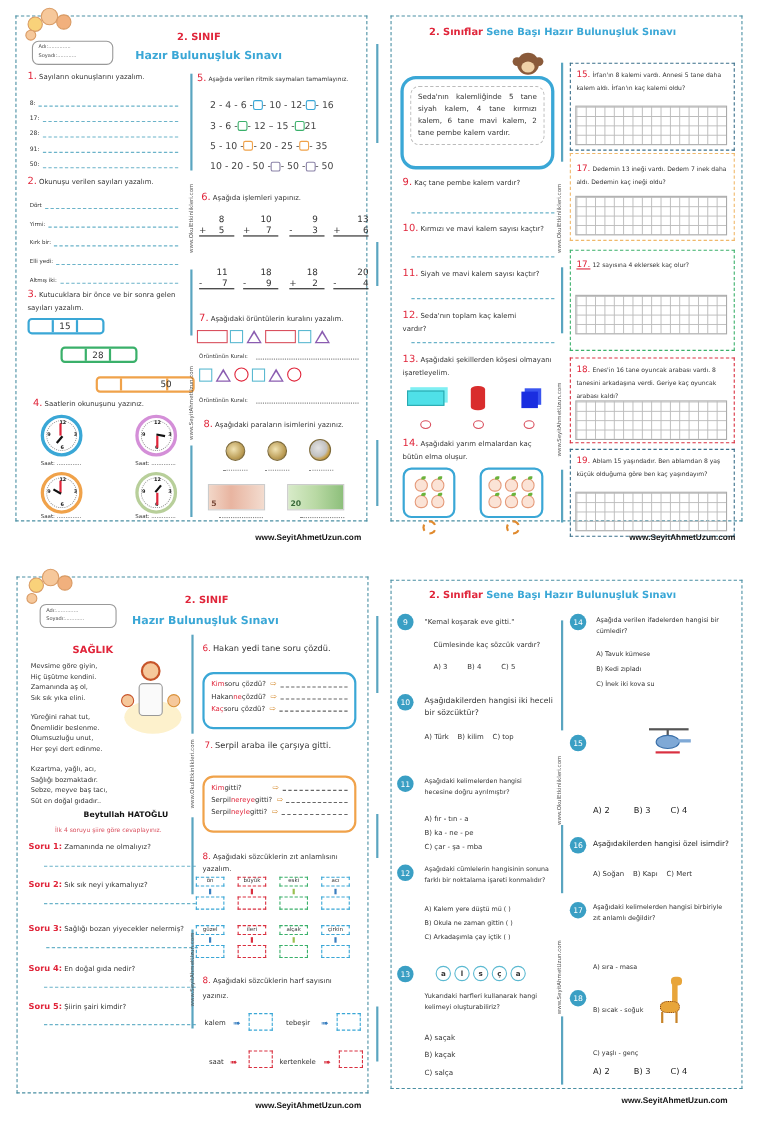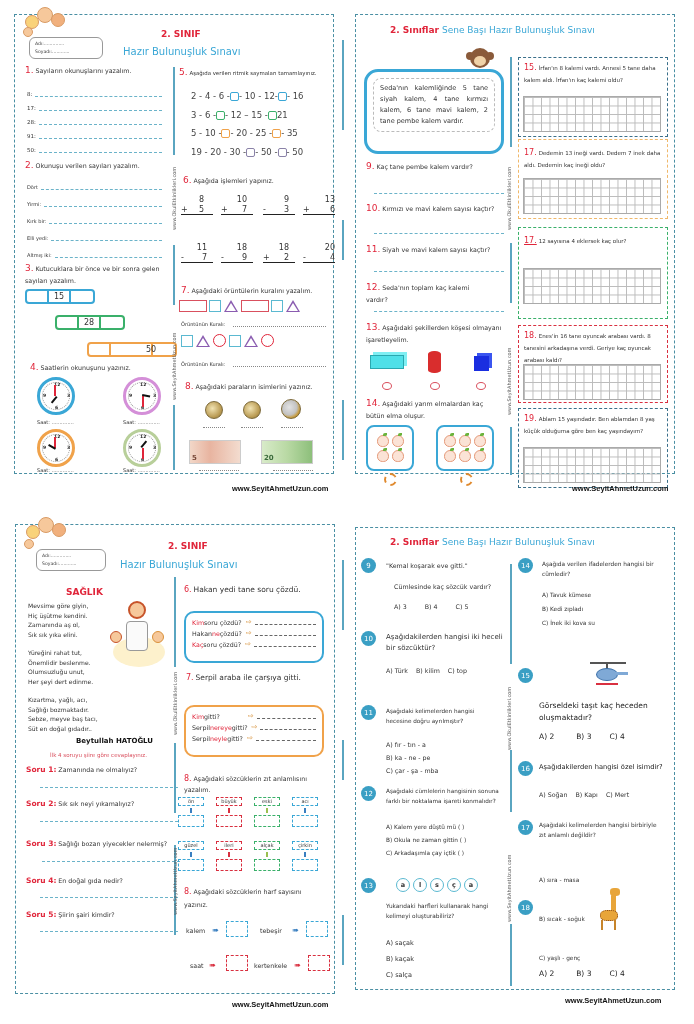--- a/index.html
+++ b/index.html
@@ -7,21 +7,21 @@
   body { font-family: "DejaVu Sans", sans-serif; color: #333; position: relative; font-size: 6px; }
 
   .page { position: absolute; width: 320px; height: 460px; border: 1.5px dashed #4a8fa3; background: #fff; }
   .footer { position: absolute; font-family: "Liberation Sans", sans-serif; font-weight: bold; font-size: 7.5px; color: #111; }
   .vline { position: absolute; width: 2px; background: #5aa5c0; }
   .watermark { position: absolute; font-size: 5px; color: #555; transform: rotate(-90deg); transform-origin: left top; white-space: nowrap; }
 
   .qnum { color: #e0253a; font-size: 9px; }
   .qtxt { font-size: 6.3px; color: #333; }
   .title-red { color: #e0253a; font-weight: bold; }
-  .title-blue { color: #3aa7d6; font-weight: normal; }
+  .title-blue { color: #3aa7d6; font-weight: bold; }
 
   .abs { position: absolute; }
   .dotline { border-bottom: 1px dashed #6bb3c9; height: 1px; }
   .dotline-d { border-bottom: 1px dotted #888; height: 1px; }
 
   .kids { position: absolute; width: 48px; height: 26px; }
   .kid { position: absolute; border-radius: 50%; background: #f6c89b; border: 1px solid #d99b65; }
   .namecard { position: absolute; border: 1px solid #999; border-radius: 6px; background: #fff; font-size: 4.6px; color: #444; padding: 2px 5px; line-height: 8px; }
 
   .numbox { position: absolute; display: flex; border: 2px solid; border-radius: 4px; height: 15px; }
@@ -226,21 +226,21 @@
   <div class="watermark" style="left:156px; top:385px;">www.SeyitAhmetUzun.com</div>
 
   <div class="abs" style="left:164px; top:52px; width:160px; white-space:nowrap;">
     <span class="qnum">5.</span>
     <span class="qtxt" style="font-size:5.4px;">Aşağıda verilen ritmik saymaları tamamlayınız.</span>
   </div>
   <div class="abs" style="left:176px; top:72px; line-height:18.5px;">
     <div class="rhythm"><span>2 - 4 - 6 -</span><span class="sq" style="border-color:#3aa7d6;"></span><span>- 10 - 12-</span><span class="sq" style="border-color:#3aa7d6;"></span><span>- 16</span></div>
     <div class="rhythm"><span>3 - 6 -</span><span class="sq" style="border-color:#3ab06a;"></span><span>- 12 – 15 -</span><span class="sq" style="border-color:#3ab06a;"></span><span>21</span></div>
     <div class="rhythm"><span>5 - 10 -</span><span class="sq" style="border-color:#f0a24a;"></span><span>- 20 - 25 -</span><span class="sq" style="border-color:#f0a24a;"></span><span>- 35</span></div>
-    <div class="rhythm"><span>19 - 20 - 30 -</span><span class="sq" style="border-color:#8a82a8;"></span><span>- 50 -</span><span class="sq" style="border-color:#8a82a8;"></span><span>- 50</span></div>
+    <div class="rhythm"><span>10 - 20 - 50 -</span><span class="sq" style="border-color:#8a82a8;"></span><span>- 50 -</span><span class="sq" style="border-color:#8a82a8;"></span><span>- 50</span></div>
   </div>
 
   <div class="abs" style="left:168px; top:160px;">
     <span class="qnum">6.</span>
     <span class="qtxt">Aşağıda işlemleri yapınız.</span>
   </div>
   <div class="op" style="left:166px; top:180px;">
       <div style="padding-right:9px;">8</div>
       <div class="bar"><span class="sign">+</span><span style="padding-right:9px;">5</span></div>
     </div>
@@ -606,21 +606,20 @@
   </div>
 
   <div class="qbubble" style="left:162px; top:140px;">15</div>
   <div class="abs" style="left:230px; top:132px; width:44px; height:28px;">
     <div style="position:absolute; left:4px; top:2px; width:36px; height:2px; background:#555;"></div>
     <div style="position:absolute; left:20px; top:3px; width:2px; height:6px; background:#555;"></div>
     <div style="position:absolute; left:10px; top:8px; width:22px; height:13px; border-radius:50%; background:#7fa9d6; border:1px solid #3a6fa8;"></div>
     <div style="position:absolute; left:30px; top:12px; width:12px; height:3px; background:#7fa9d6;"></div>
     <div style="position:absolute; left:10px; top:23px; width:22px; height:2px; background:#d93040;"></div>
   </div>
-  <div class="abs" style="left:183px; top:172px; width:125px; font-size:7.5px; line-height:12px; color:#222;">Görseldeki taşıt kaç heceden oluşmaktadır?</div>
   <div class="abs" style="left:183px; top:204px; white-space:nowrap; font-size:7.5px; color:#222;"><span>A) 2</span><span style="margin-left:22px;">B) 3</span><span style="margin-left:18px;">C) 4</span></div>
 
   <div class="qbubble" style="left:162px; top:233px;">16</div>
   <div class="abs" style="left:183px; top:234px; width:125px; font-size:6.7px; line-height:11px; color:#222;">Aşağıdakilerden hangisi özel isimdir?</div>
   <div class="abs qtxt" style="left:183px; top:263px; white-space:nowrap;"><span>A) Soğan</span><span style="margin-left:8px;">B) Kapı</span><span style="margin-left:8px;">C) Mert</span></div>
 
   <div class="qbubble" style="left:162px; top:292px;">17</div>
   <div class="abs qtxt" style="left:183px; top:292px; width:118px; font-size:5.8px; line-height:10px;">Aşağıdaki kelimelerden hangisi birbiriyle zıt anlamlı değildir?</div>
   <div class="abs qtxt" style="left:183px; top:320px; line-height:13px; font-size:5.8px; white-space:pre;">
     <div>A) sıra - masa</div>

